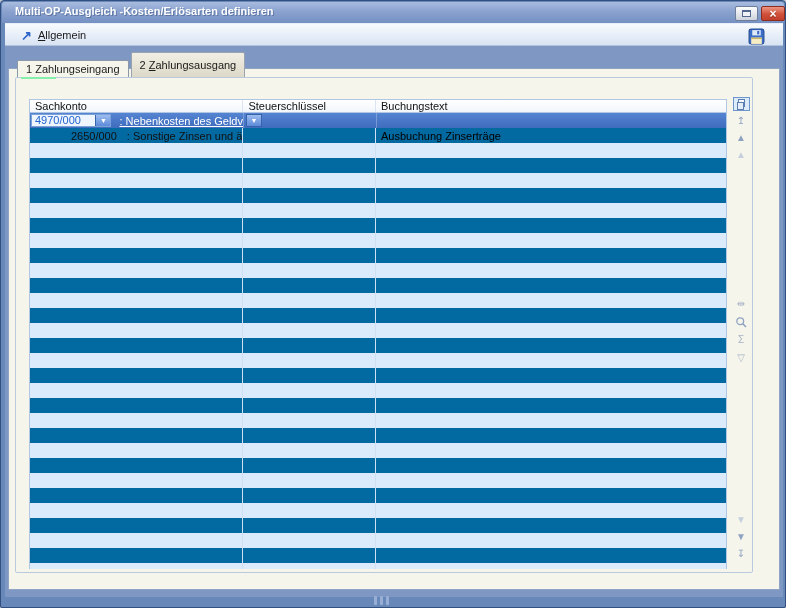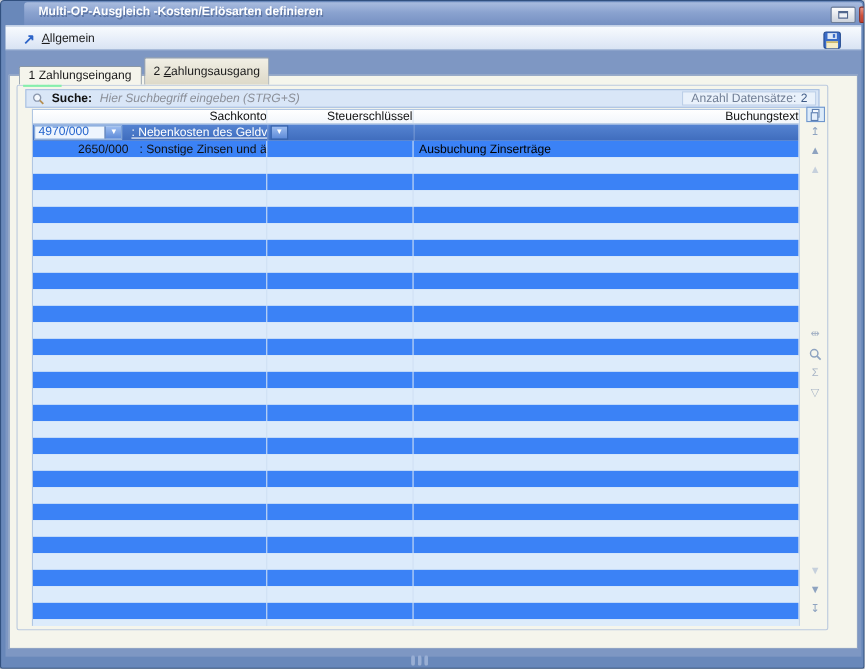--- a/index.html
+++ b/index.html
@@ -3,21 +3,21 @@
 <meta charset="utf-8">
 <style>
   html,body{margin:0;padding:0;background:#cfd6e2;}
   *{box-sizing:border-box;font-family:"Liberation Sans",sans-serif;}
   .win{position:relative;width:786px;height:608px;background:#6988ba;
        border:1px solid #31507f;border-radius:4px 4px 2px 2px;overflow:hidden;
        box-shadow:0 2px 6px rgba(0,0,0,.35);}
   
   .titlebar{position:absolute;left:1px;top:1px;right:1px;height:21px;
       background:linear-gradient(180deg,#a9bcdf 0%,#8aa2cf 45%,#7590c2 100%);
-      border-radius:3px 3px 0 0;margin-left:20px;}
+      border-radius:3px 3px 0 0;}
   .title{position:absolute;left:13px;top:3px;font-size:11px;font-weight:bold;color:#ffffff;
       text-shadow:1px 1px 0 rgba(60,84,130,.55);white-space:nowrap;}
   .winbtn{position:absolute;top:4px;height:15px;border-radius:2px;border:1px solid #6f7f99;
       display:flex;align-items:center;justify-content:center;cursor:default;}
   .btn-restore{left:733px;width:23px;background:linear-gradient(180deg,#fdfdfd,#cdd3dc);}
   .btn-restore .glyph{width:9px;height:7px;border:1px solid #51678e;border-top:2px solid #51678e;background:#eef1f6;}
   .btn-close{left:759px;width:24px;background:linear-gradient(180deg,#ec9582,#d0503a 55%,#c23f2c);border-color:#8e2c1e;}
   .btn-close .glyph{color:#fff;font-weight:bold;font-size:12px;line-height:12px;text-shadow:0 1px 1px rgba(90,20,10,.6);}
   
   .toolbar{position:absolute;left:4px;top:22px;width:778px;height:23px;
@@ -48,23 +48,23 @@
   .search-label{font-size:11px;font-weight:bold;color:#111;margin-left:6px;}
   .search-ph{font-size:11px;font-style:italic;color:#8b8f98;margin-left:7px;white-space:nowrap;}
   .countbox{position:absolute;right:2px;top:1px;bottom:1px;display:flex;align-items:center;
       background:#e9f1fb;border:1px solid #bccfe8;padding:0 7px;gap:4px;}
   .count-label{font-size:11px;color:#707e95;}
   .count-value{font-size:11px;color:#3e5a86;}
   
   .tablewrap{position:absolute;left:28px;top:98px;width:698px;height:470px;background:#fff;
       border:1px solid #b0c6e2;border-bottom:none;}
   .thead{display:flex;height:13px;background:linear-gradient(180deg,#ffffff,#f2f6fb);border-bottom:1px solid #b0c6e2;}
-  .th{font-size:11px;line-height:13px;color:#111;padding-left:5px;border-right:1px solid #dbe5f1;overflow:hidden;white-space:nowrap;text-align:right;}
+  .th{font-size:11px;line-height:13px;color:#111;padding-left:5px;border-right:1px solid #dbe5f1;overflow:hidden;white-space:nowrap;}
   .rows{position:relative;height:456px;overflow:hidden;}
-  .row{display:flex;height:15px;background:#3b82f6;}
+  .row{display:flex;height:15px;background:#0369a1;}
   .row.stripe{background:#dcebfb;}
   .row.selected{background:linear-gradient(180deg,#5584d2,#3f6cbd);color:#fff;}
   .c{height:15px;border-right:1px solid #cfe0f3;overflow:hidden;white-space:nowrap;display:flex;align-items:center;}
   .row.selected .c{border-right-color:rgba(255,255,255,.25);}
   .c1{width:214px;} .c2{width:133px;} .c3{width:351px;border-right:none;padding-left:5px;}
   .celltext{font-size:11px;line-height:14px;}
   .row.selected .celltext{color:#fff;}
   
   .editbox{display:flex;align-items:stretch;margin-left:1px;height:13px;width:153px;
       border:1px solid #7ba2d8;background:#eef5fe;}
@@ -130,34 +130,20 @@
       <span>1 Zahlungseingang</span>
     </div>
     <div class="tab inactive">
       <span><span>2 </span><span style="text-decoration:underline">Z</span><span>ahlungsausgang</span></span>
     </div>
   </div>
 
   <div class="groupbox"></div>
   <div class="gb-label">Daten</div>
 
-  <div class="searchbar">
-    <span class="search-mag">
-      <svg width="12" height="12" viewBox="0 0 12 12">
-        <circle cx="4.8" cy="4.8" r="3.2" fill="#f4f8fd" stroke="#8a97ad" stroke-width="1.2"></circle>
-        <line x1="7.2" y1="7.2" x2="10.4" y2="10.4" stroke="#b58f52" stroke-width="1.6"></line>
-      </svg>
-    </span>
-    <span class="search-label">Suche:</span>
-    <span class="search-ph">Hier Suchbegriff eingeben (STRG+S)</span>
-    <div class="countbox">
-      <span class="count-label">Anzahl Datensätze:</span>
-      <span class="count-value">2</span>
-    </div>
-  </div>
 
   <div class="tablewrap">
     <div class="thead">
       <div class="th c1">Sachkonto</div>
       <div class="th c2">Steuerschlüssel</div>
       <div class="th c3" style="border-right:none">Buchungstext</div>
     </div>
     <div class="rows" id="rows">
 
       <div class="row selected">

